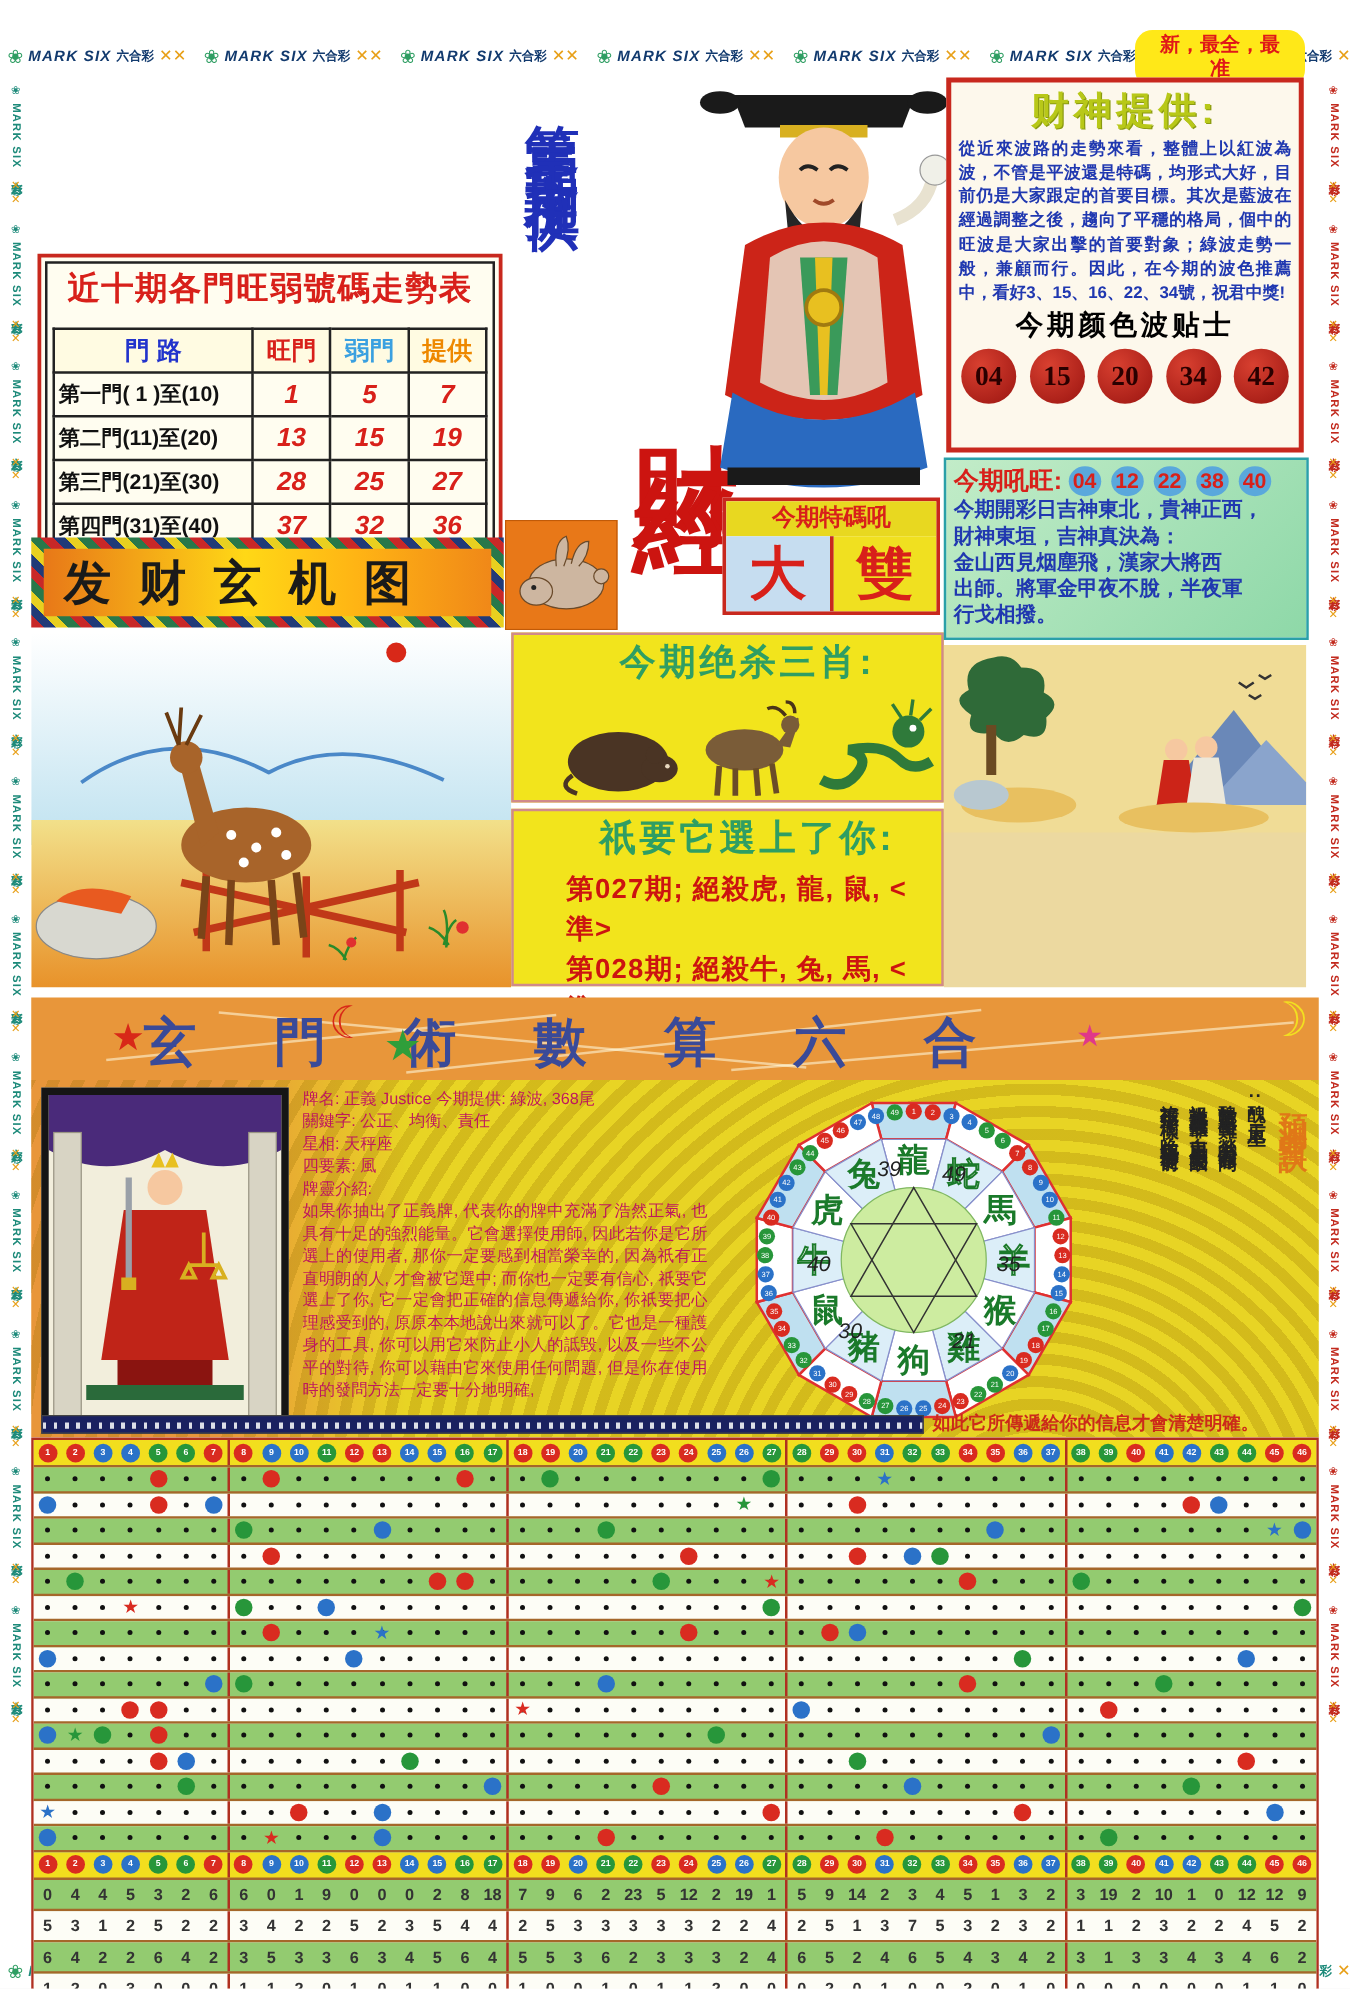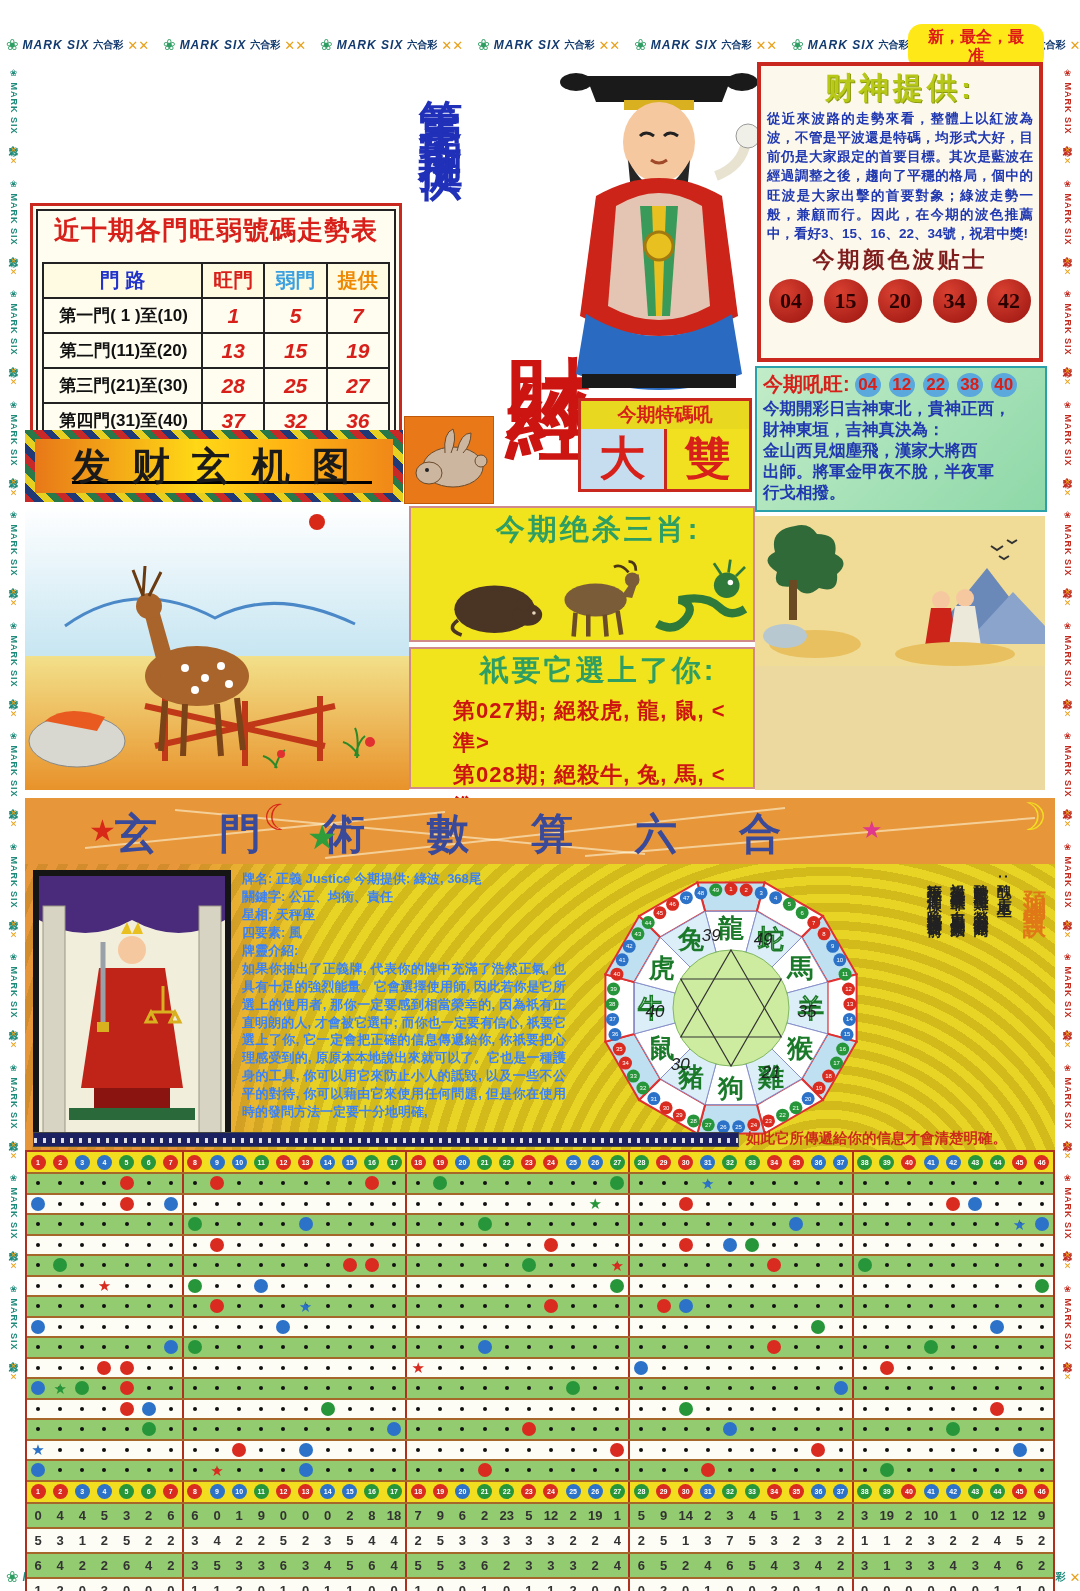--- a/index.html
+++ b/index.html
@@ -24,28 +24,28 @@
   .badge{position:absolute;left:908px;top:24px;width:136px;height:46px;background:#ffe818;
         border-radius:14px;color:#e01818;font-weight:bold;font-size:16px;text-align:center;line-height:1.2;padding-top:3px;box-sizing:border-box;}
   
   .gate-box{position:absolute;left:30px;top:203px;width:372px;background:#fffdf0;
         border:3px solid #c8281e;padding:3px;box-sizing:border-box;}
   .gate-inner{border:2px solid #222;padding:2px 4px;}
   .gate-title{color:#d8201a;font-weight:bold;font-size:26px;text-align:center;letter-spacing:1px;}
   .gate-box table{width:100%;border-collapse:collapse;margin-top:14px;}
   .gate-box th,.gate-box td{border:2px solid #222;text-align:center;height:31px;font-weight:bold;}
   .gate-box th{font-size:20px;background:#fffbe2}
-  .gate-box td.lab{font-size:17px;color:#111;text-align:center;padding-left:3px;width:46%}
+  .gate-box td.lab{font-size:17px;color:#111;text-align:left;padding-left:3px;width:46%}
   .gate-box td.num{color:#d8201a;font-size:21px;font-style:italic}
   .h-road{color:#2233cc}.h-hot{color:#d8201a}.h-weak{color:#3aa0e0}.h-give{color:#ee8800}
   
   .banner1{position:absolute;left:25px;top:430px;width:378px;height:72px;box-sizing:border-box;padding:9px 10px;
      background:repeating-linear-gradient(45deg,#c82828 0 7px,#203a78 7px 14px,#e8d020 14px 21px,#28784a 21px 28px);}
   .banner1-in{width:100%;height:100%;background:linear-gradient(90deg,#e87818,#ffd816 45%,#ffb414 70%,#f08818);
-     display:flex;align-items:center;justify-content:center;text-decoration:underline;}
+     display:flex;align-items:center;justify-content:flex-start;}
   .banner1-in span{font-size:38px;font-weight:bold;color:#1a1a1a;letter-spacing:22px;padding-left:16px;}
   
   .issue-vert{position:absolute;left:412px;top:64px;height:410px;writing-mode:vertical-rl;
      color:#2030b8;font-size:44px;font-weight:bold;letter-spacing:10px;}
   .rabbit-box{position:absolute;left:404px;top:416px;width:88px;height:86px;background:#e87818;border:1px solid #c05a08;}
   .caijing{position:absolute;left:492px;top:286px;writing-mode:vertical-rl;color:#cc1410;
      font-size:86px;font-weight:bold;letter-spacing:28px;font-family:"Liberation Serif","DejaVu Serif",serif;}
   .god{position:absolute;left:556px;top:56px;width:206px;height:338px;}
   .special-box{position:absolute;left:578px;top:398px;width:174px;height:94px;border:3px solid #c8281e;box-sizing:border-box;background:#fff;}
   .special-title{height:28px;background:#e8d820;color:#d8201a;font-weight:bold;font-size:19px;text-align:center;line-height:28px;}
@@ -60,21 +60,21 @@
   .kill-title{color:#2f9e63;font-weight:bold;font-size:29px;text-align:center;letter-spacing:3px;padding-top:2px;}
   .kill-lines{padding:4px 8px 0 10px;}
   .kill-lines div{color:#cc1410;font-weight:bold;font-size:22px;line-height:1.45;letter-spacing:1px;}
   .animal-row{display:flex;justify-content:space-around;align-items:flex-end;height:92px;padding:0 4px;}
   
   .caishen{position:absolute;left:757px;top:62px;width:286px;height:300px;background:#fdf8ec;
      border:4px solid #c8281e;box-sizing:border-box;padding:2px 6px;}
   .caishen-title{color:#b8c818;font-weight:bold;font-size:30px;text-align:center;letter-spacing:4px;
      text-shadow:1px 1px 0 #8a9a10;}
   .caishen-body{color:#2038b0;font-weight:bold;font-size:13.5px;line-height:1.42;text-align:justify;}
-  .tips-title{color:#7f1d1d;font-weight:bold;font-size:22px;text-align:center;letter-spacing:3px;margin-top:2px;}
+  .tips-title{color:#000000;font-weight:bold;font-size:22px;text-align:center;letter-spacing:3px;margin-top:2px;}
   .ball-row{display:flex;justify-content:space-between;padding:4px 2px;}
   .red-ball{width:44px;height:44px;border-radius:50%;background:radial-gradient(circle at 35% 30%,#d84030,#9a1410);
      color:#2a0000;font-weight:bold;font-size:22px;display:flex;align-items:center;justify-content:center;
      font-family:"Liberation Serif","DejaVu Serif",serif;}
   
   .houwang{position:absolute;left:755px;top:366px;width:292px;height:146px;box-sizing:border-box;
      background:linear-gradient(135deg,#c2ecc8,#8ed8a8);border:2px solid #2aa0a8;padding:3px 6px;}
   .hw-line1{display:flex;align-items:center;gap:5px;}
   .hw-label{color:#d8201a;font-weight:bold;font-size:20px;}
   .blue-chip{width:26px;height:24px;border-radius:50%;background:#5aa8dc;color:#d8201a;font-weight:bold;
@@ -85,21 +85,21 @@
   .banner2 .txt{position:absolute;left:90px;top:8px;font-size:42px;font-weight:bold;color:#3a4a98;letter-spacing:62px;}
   .deco{position:absolute;font-size:30px;line-height:1}
   
   .tarot-bg{position:absolute;left:25px;top:864px;width:1030px;height:286px;
      background:
        repeating-radial-gradient(circle at 78% 130%, rgba(150,110,0,.25) 0 9px, rgba(0,0,0,0) 9px 18px),
        linear-gradient(90deg,#e8963a 0 150px,#e8d424 300px,#e8d424);}
   .tarot-card{position:absolute;left:33px;top:870px;width:198px;height:272px;border:6px solid #151515;
      box-sizing:border-box;background:#f2eedc;}
   .tarot-text{position:absolute;left:242px;top:870px;width:324px;height:278px;overflow:hidden;
-     color:#3b82f6;font-weight:bold;font-size:13px;line-height:1.38;}
+     color:#be185d;font-weight:normal;font-size:13px;line-height:1.38;}
   .tarot-text .para{text-align:justify}
   .navy-bar{position:absolute;left:33px;top:1132px;width:706px;height:15px;background:#1a2060;
      border:1px solid #444;box-sizing:border-box;
      background-image:repeating-linear-gradient(90deg,rgba(255,255,255,.85) 0 3px,rgba(0,0,0,0) 3px 9px);
      background-size:100% 5px;background-position:0 5px;background-repeat:no-repeat;background-color:#1a2060;}
   .tarot-footer{position:absolute;left:746px;top:1129px;width:300px;color:#cc2a1a;font-weight:bold;font-size:14.5px;}
   .wheel-wrap{position:absolute;left:570px;top:870px;width:322px;height:276px;}
   .fortune{position:absolute;left:894px;top:872px;width:158px;height:274px;writing-mode:vertical-rl;
      font-weight:bold;font-size:15px;color:#222;line-height:1.55;letter-spacing:2px;}
   .fortune .ft{color:#e07818;font-size:23px;letter-spacing:6px;margin-left:6px;}

